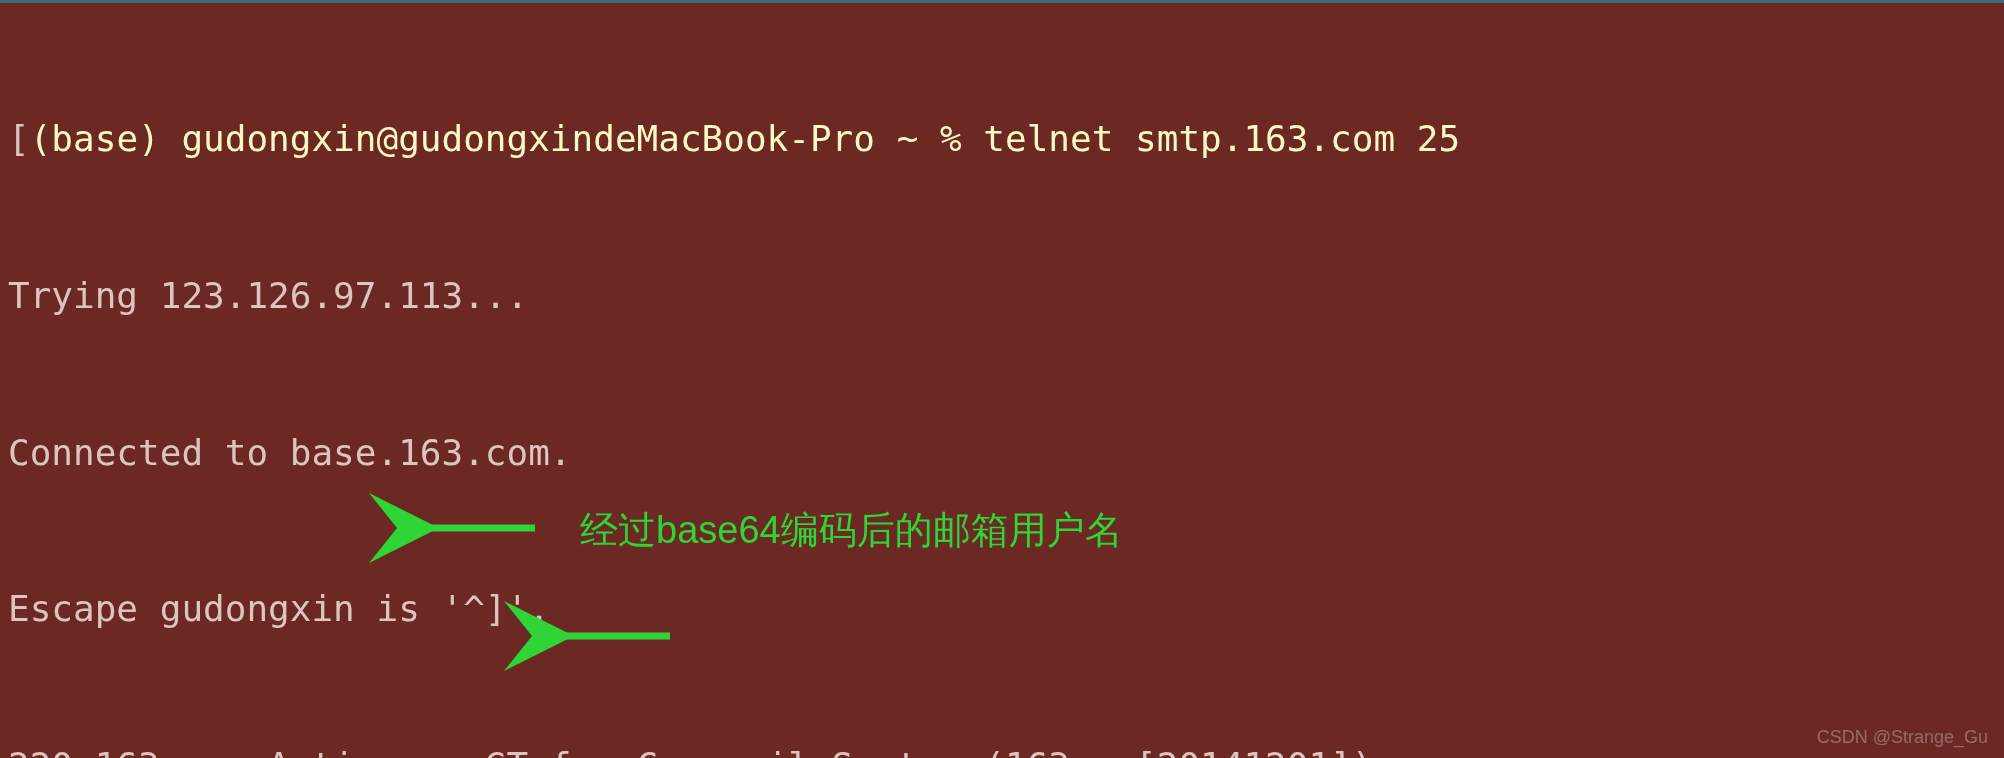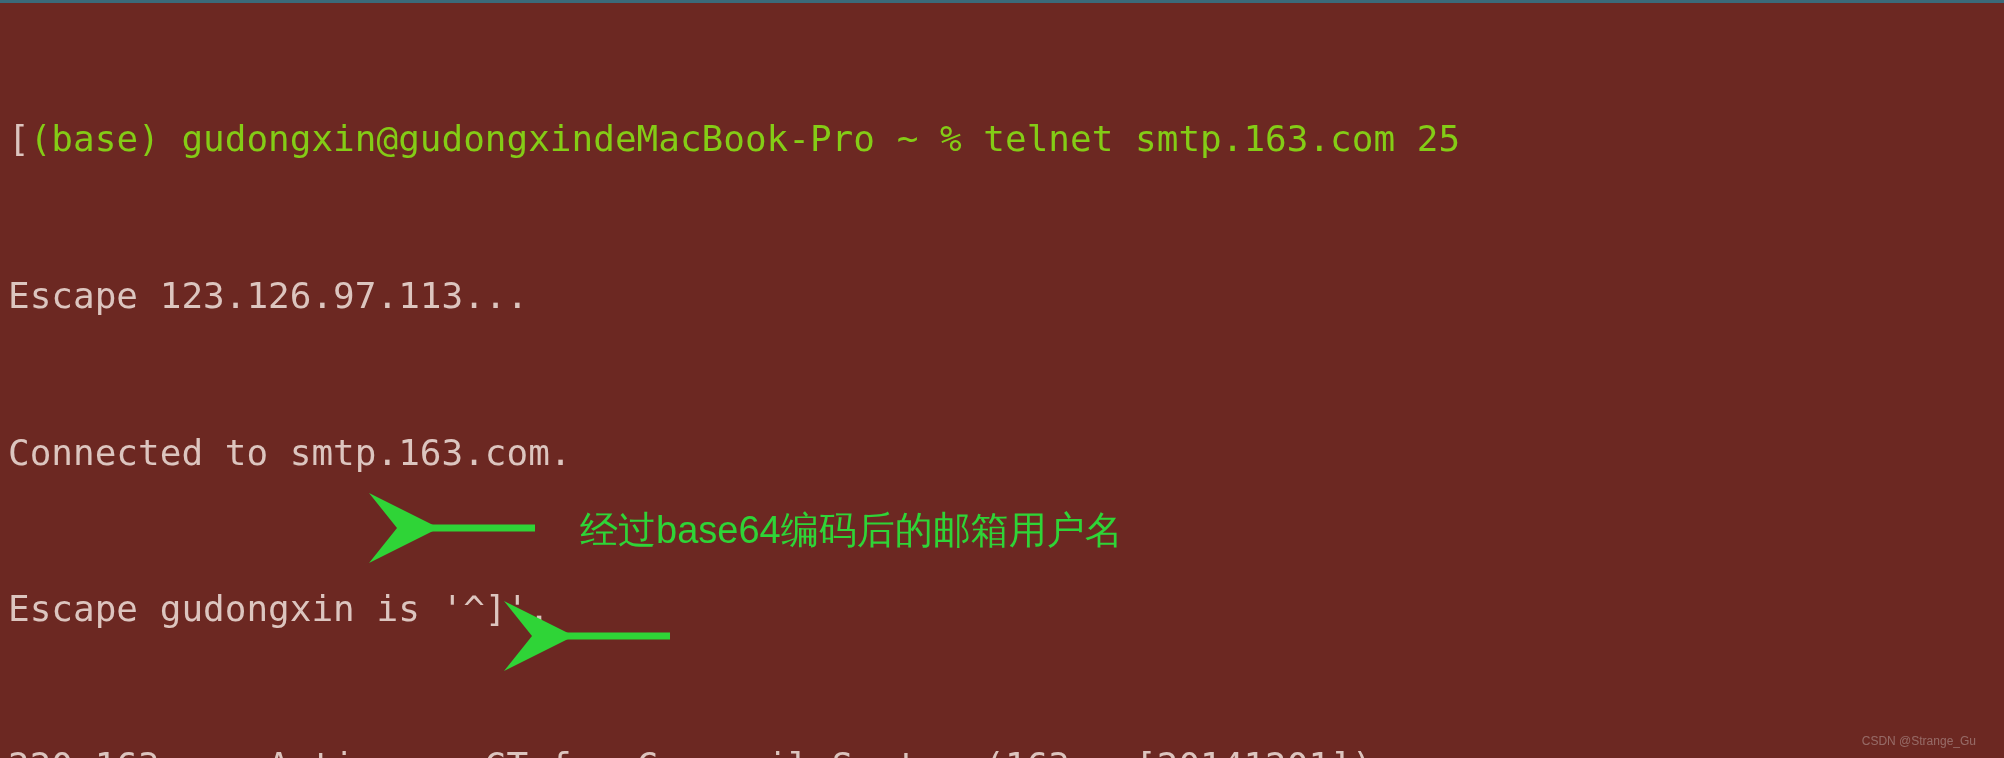--- a/index.html
+++ b/index.html
@@ -12,21 +12,21 @@
     color: #dcc5bf;
     position: relative;
     overflow: hidden;
     border-top: 3px solid #3a6a7a;
   }
   .terminal {
     padding: 6px 8px 0 8px;
     white-space: pre;
   }
   .line { display: block; min-height: 52px; }
-  .prompt-part { color: #84cc16; text-align: center; }
+  .prompt-part { color: #fef9c3; text-align: center; }
 
   
   .anno {
     position: absolute;
     left: 0; top: 0; right: 0; bottom: 0;
     pointer-events: none;
     padding-left: 16px;
   }
   .anno-label {
     position: absolute;
@@ -36,34 +36,34 @@
     font-weight: 500;
     white-space: nowrap;
   }
   .arrow {
     position: absolute;
   }
   .arrow svg { overflow: visible; }
 
   .watermark {
     position: absolute;
-    right: 28px;
+    right: 16px;
     bottom: 8px;
     color: rgba(230,230,230,0.35);
     font-family: Arial, sans-serif;
-    font-size: 12px;
+    font-size: 18px;
   }
 </style>
 </head>
 <body>
 
 <div class="terminal">
   <div class="line"><span>[</span><span class="prompt-part">(base) gudongxin@gudongxindeMacBook-Pro ~ % telnet smtp.163.com 25</span></div>
-  <div class="line">Escape 123.126.97.113...</div>
-  <div class="line">Connected to smtp.163.com.</div>
+  <div class="line">Trying 123.126.97.113...</div>
+  <div class="line">Connected to base.163.com.</div>
   <div class="line">Escape gudongxin is '^]'.</div>
   <div class="line">220 163.com Anti-spam GT for Coremail System (163com[20141201])</div>
   
   
   
   
 
   
 
   

